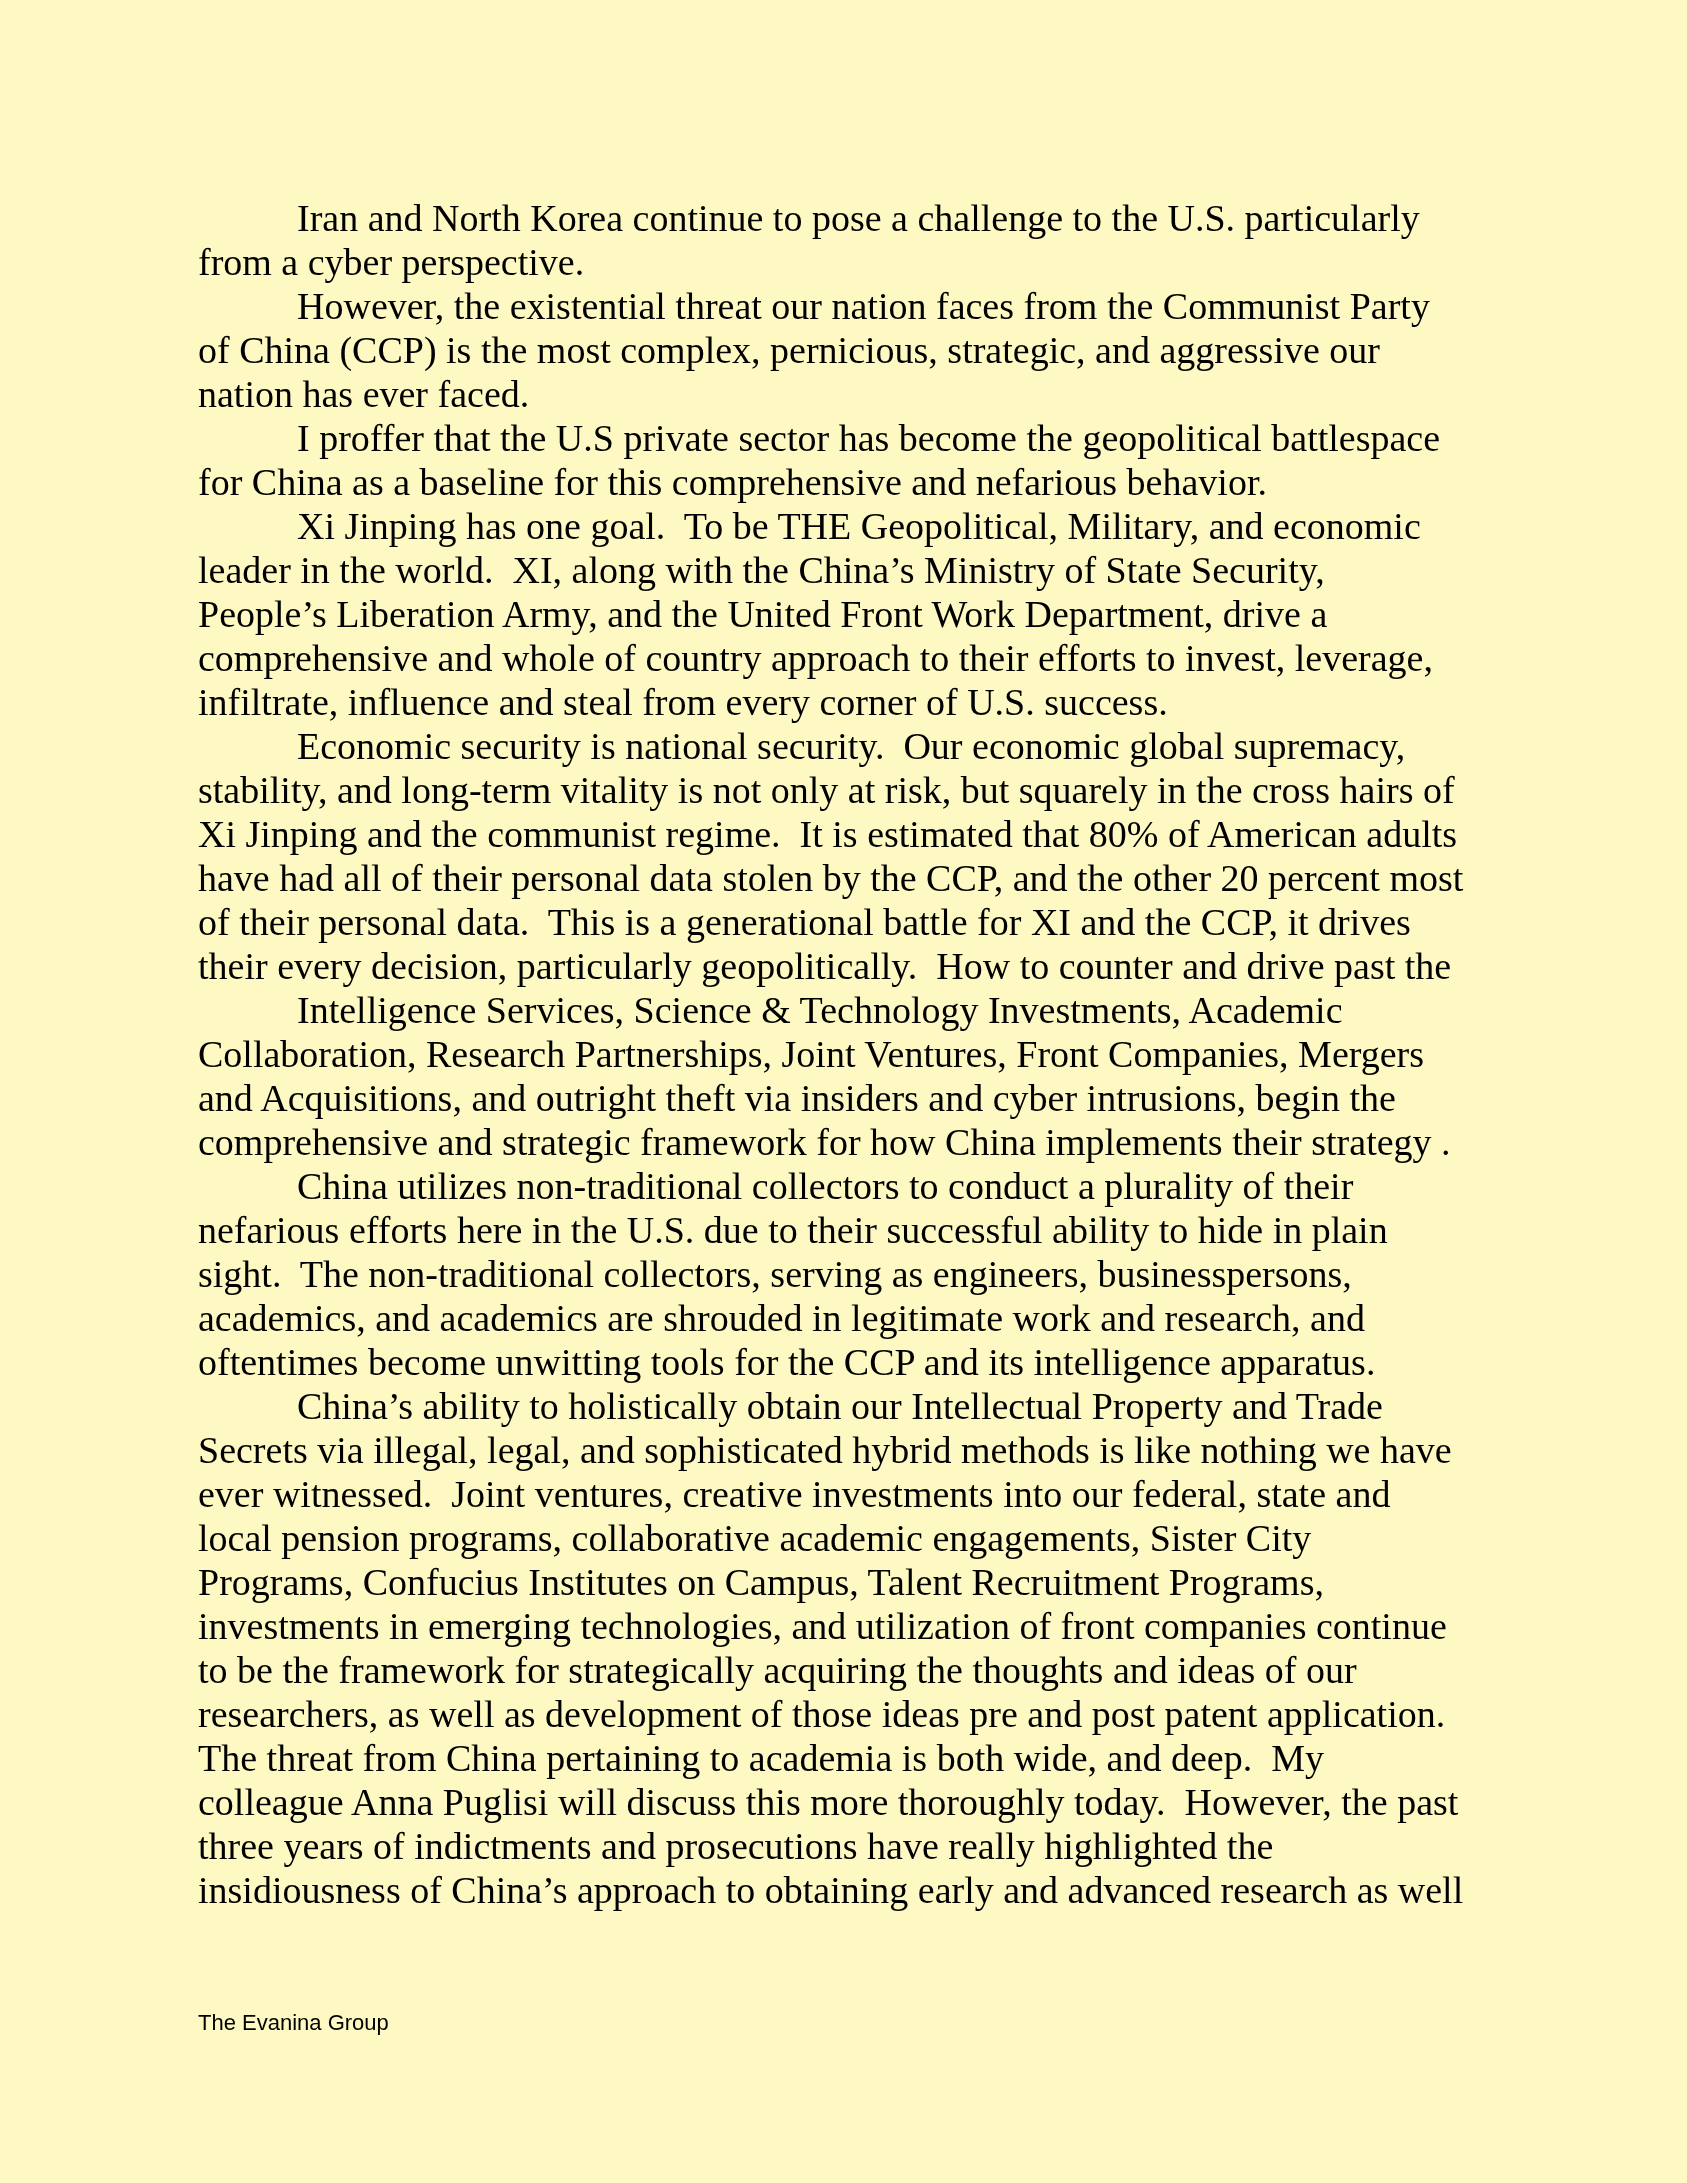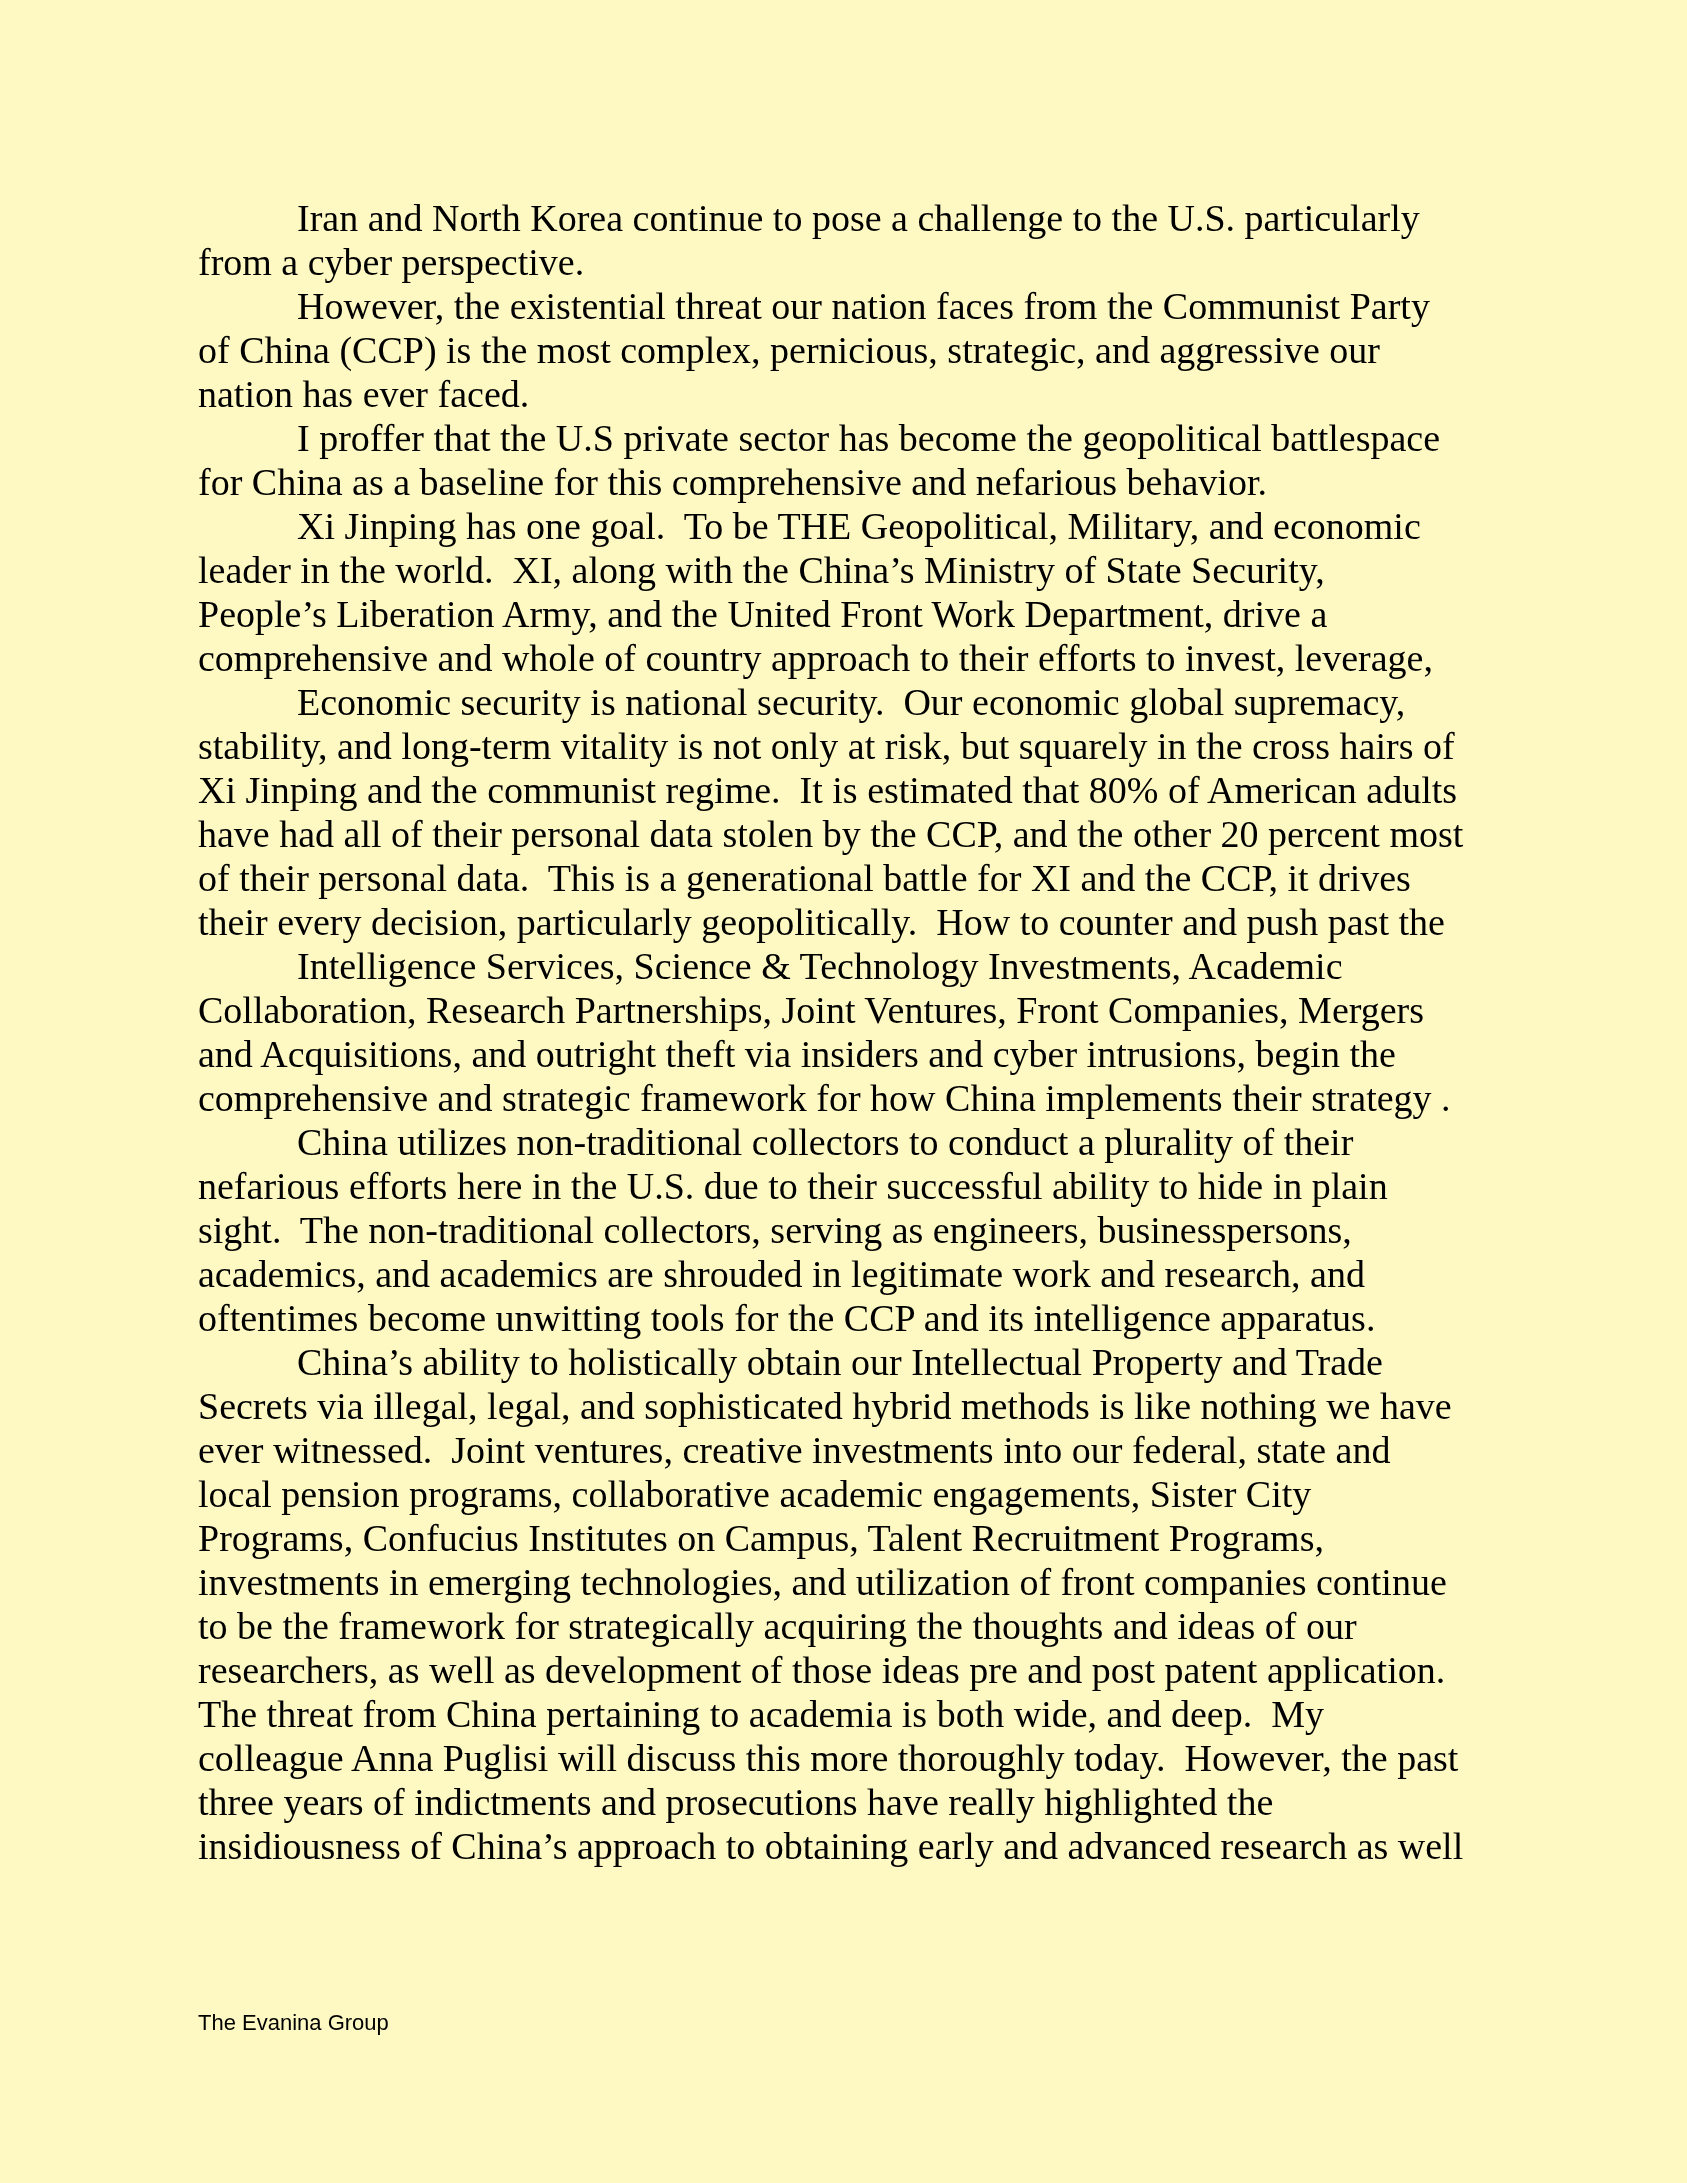--- a/index.html
+++ b/index.html
@@ -52,26 +52,27 @@
       <div class="line">from a cyber perspective.</div>
       <div class="line indent">However, the existential threat our nation faces from the Communist Party</div>
       <div class="line">of China (CCP) is the most complex, pernicious, strategic, and aggressive our</div>
       <div class="line">nation has ever faced.</div>
       <div class="line indent">I proffer that the U.S private sector has become the geopolitical battlespace</div>
       <div class="line">for China as a baseline for this comprehensive and nefarious behavior.</div>
       <div class="line indent">Xi Jinping has one goal.  To be THE Geopolitical, Military, and economic</div>
       <div class="line">leader in the world.  XI, along with the China’s Ministry of State Security,</div>
       <div class="line">People’s Liberation Army, and the United Front Work Department, drive a</div>
       <div class="line">comprehensive and whole of country approach to their efforts to invest, leverage,</div>
+      <div class="line">infiltrate, influence and steal from every corner of U.S. success.</div>
       <div class="line indent">Economic security is national security.  Our economic global supremacy,</div>
       <div class="line">stability, and long-term vitality is not only at risk, but squarely in the cross hairs of</div>
       <div class="line">Xi Jinping and the communist regime.  It is estimated that 80% of American adults</div>
       <div class="line">have had all of their personal data stolen by the CCP, and the other 20 percent most</div>
       <div class="line">of their personal data.  This is a generational battle for XI and the CCP, it drives</div>
-      <div class="line">their every decision, particularly geopolitically.  How to counter and push past the</div>
+      <div class="line">their every decision, particularly geopolitically.  How to counter and drive past the</div>
       <div class="line indent">Intelligence Services, Science &amp; Technology Investments, Academic</div>
       <div class="line">Collaboration, Research Partnerships, Joint Ventures, Front Companies, Mergers</div>
       <div class="line">and Acquisitions, and outright theft via insiders and cyber intrusions, begin the</div>
       <div class="line">comprehensive and strategic framework for how China implements their strategy .</div>
       <div class="line indent">China utilizes non-traditional collectors to conduct a plurality of their</div>
       <div class="line">nefarious efforts here in the U.S. due to their successful ability to hide in plain</div>
       <div class="line">sight.  The non-traditional collectors, serving as engineers, businesspersons,</div>
       <div class="line">academics, and academics are shrouded in legitimate work and research, and</div>
       <div class="line">oftentimes become unwitting tools for the CCP and its intelligence apparatus.</div>
       <div class="line indent">China’s ability to holistically obtain our Intellectual Property and Trade</div>

